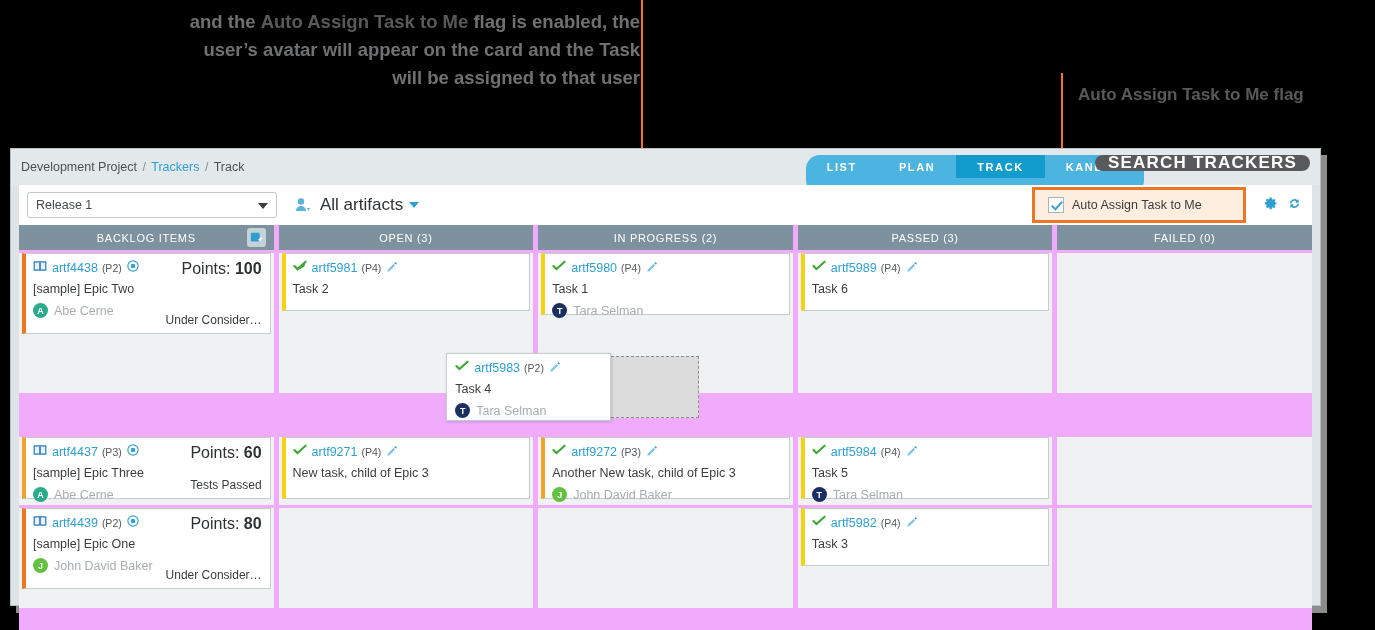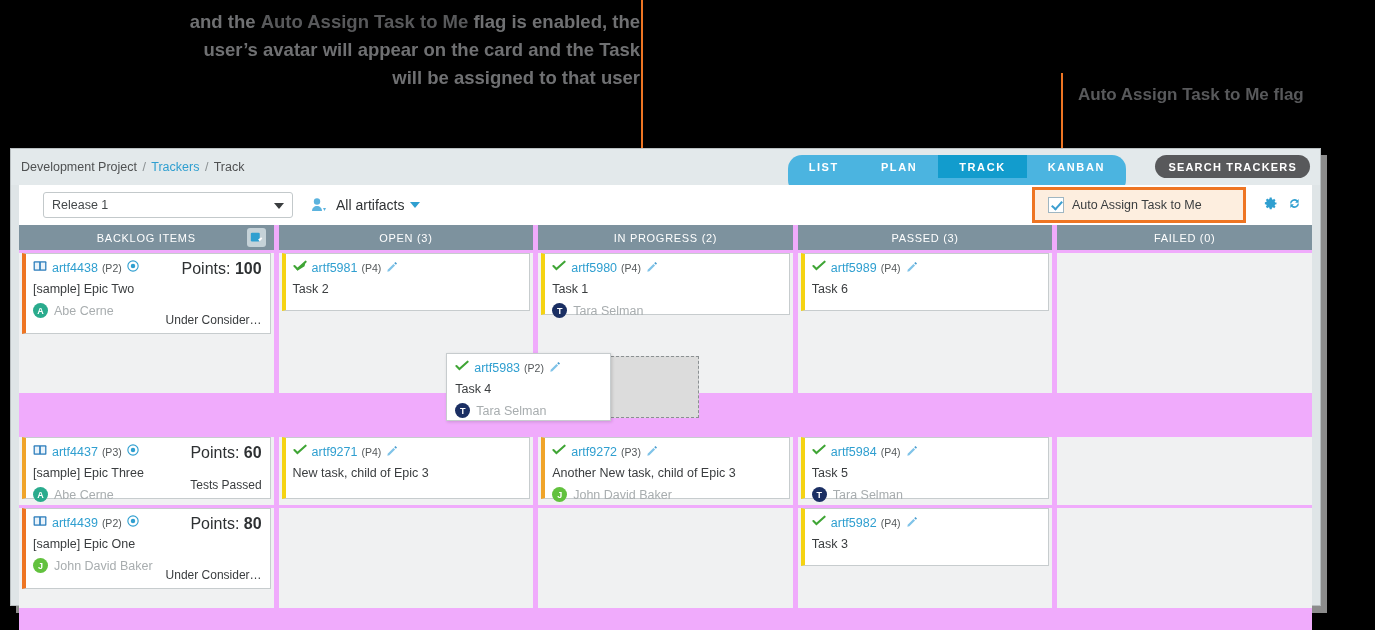--- a/index.html
+++ b/index.html
@@ -40,54 +40,54 @@
   }
   .winbar{
     height:36px;background:#e3e9eb;display:flex;align-items:center;
     padding:8px 10px;box-sizing:border-box;position:relative;
   }
   .breadcrumb{font-size:12.5px;color:#4f5152;}
   .breadcrumb a{color:#2f9fd0;text-decoration:none;}
   .breadcrumb .sep{color:#8b9092;margin:0 2px;}
 
   .tabs{
-    position:absolute;right:194px;top:6px;display:flex;
+    position:absolute;right:176px;top:6px;display:flex;
     background:#4bb4e0;border-radius:14px;overflow:hidden;height:39px;
   }
   .tab{
     color:#fff;font-size:11px;font-weight:bold;letter-spacing:1.6px;
     padding:0 21px;display:flex;align-items:center;height:23px;
     box-sizing:border-box;
   }
   .tab.active{background:#129ccd;}
   .search-trackers{
-    position:absolute;right:10px;top:6px;height:23px;
-    background:#58595b;border-radius:12px;color:#fff;font-size:11px;
+    position:absolute;right:10px;top:6px;height:16px;
+    background:#58595b;border-radius:12px;color:#fff;font-size:17px;
     font-weight:bold;letter-spacing:1.2px;display:flex;align-items:center;
     padding:0 13px;box-sizing:border-box;
   }
 
   
   .filterbar{
     height:40px;background:#fff;margin:0 8px;display:flex;align-items:center;
-    padding:0 24px;box-sizing:border-box;position:relative;
+    padding:0 8px;box-sizing:border-box;position:relative;
   }
   .release-select{
     width:250px;height:26px;border:1px solid #c3c9cb;border-radius:3px;
     background:#fff;display:flex;align-items:center;padding:0 8px;
     font-size:12.5px;color:#44484a;box-sizing:border-box;position:relative;
   }
   .release-select .caret{
     position:absolute;right:8px;top:10px;width:0;height:0;
     border-left:5px solid transparent;border-right:5px solid transparent;
     border-top:6px solid #3a3d3f;
   }
   .people-icon{margin-left:18px;display:flex;align-items:center;}
   .all-artifacts{
-    margin-left:7px;font-size:14px;color:#2f3234;display:flex;align-items:center;
+    margin-left:7px;font-size:17px;color:#2f3234;display:flex;align-items:center;
   }
   .all-artifacts .caret{
     margin-left:6px;width:0;height:0;
     border-left:5px solid transparent;border-right:5px solid transparent;
     border-top:6px solid #2f9fd0;
   }
 
   .auto-assign-wrap{
     position:absolute;left:1013px;top:2px;width:214px;height:36px;
     border:3px solid #ee7523;background:#fdeedf;

